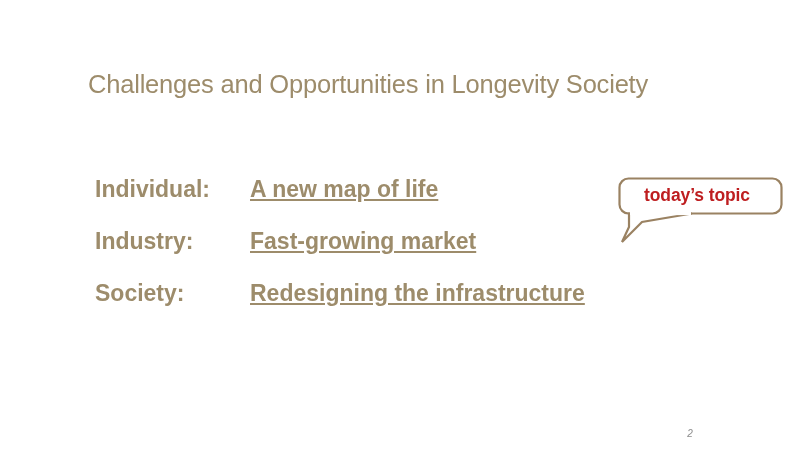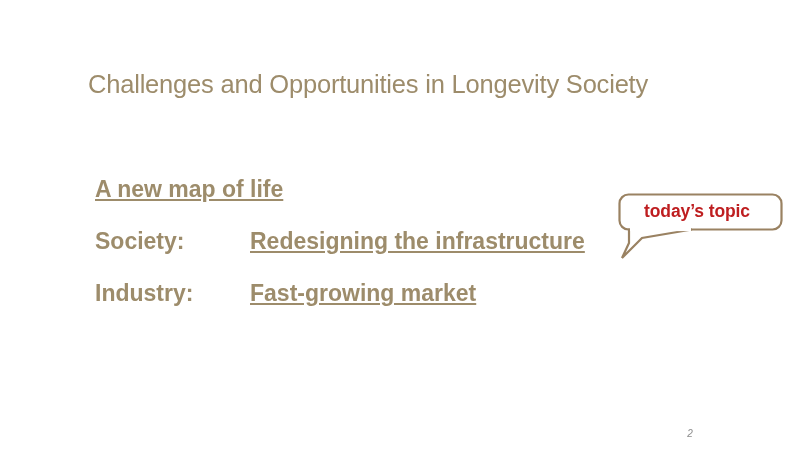--- a/index.html
+++ b/index.html
@@ -52,21 +52,21 @@
   }
   .row-value {
     flex: 1 1 auto;
     text-decoration: underline;
   }
 
   
   #callout {
     position: absolute;
     left: 612px;
-    top: 186px;
+    top: 170px;
     width: 178px;
     height: 80px;
   }
   #callout-svg {
     position: absolute;
     left: 0;
     top: 0;
     display: block;
   }
   #callout-text {
@@ -100,31 +100,32 @@
 </head>
 <body>
 
 <div id="slide">
 
   <div id="slide-title">Challenges and Opportunities in Longevity Society</div>
 
   <div id="body-list">
 
     <div class="body-row">
+      <div class="row-label">Individual:</div>
       <div class="row-value">A new map of life</div>
+    </div>
+
+    <div class="body-row">
+      <div class="row-label">Industry:</div>
+      <div class="row-value">Fast-growing market</div>
     </div>
 
     <div class="body-row">
       <div class="row-label">Society:</div>
       <div class="row-value">Redesigning the infrastructure</div>
-    </div>
-
-    <div class="body-row">
-      <div class="row-label">Industry:</div>
-      <div class="row-value">Fast-growing market</div>
     </div>
 
   </div>
 
   <div id="callout">
     <svg id="callout-svg" width="178" height="80" viewBox="0 0 178 80">
 
       <rect x="7.5" y="8.5" width="162" height="35" rx="9" ry="9" fill="#ffffff" stroke="#9a8262" stroke-width="2.2"></rect>
 
       <path d="M 17 43.5 L 17 57 L 10 72 L 30 52 L 80 43.5 Z" fill="#ffffff" stroke="#9a8262" stroke-width="2.2" stroke-linejoin="miter"></path>

